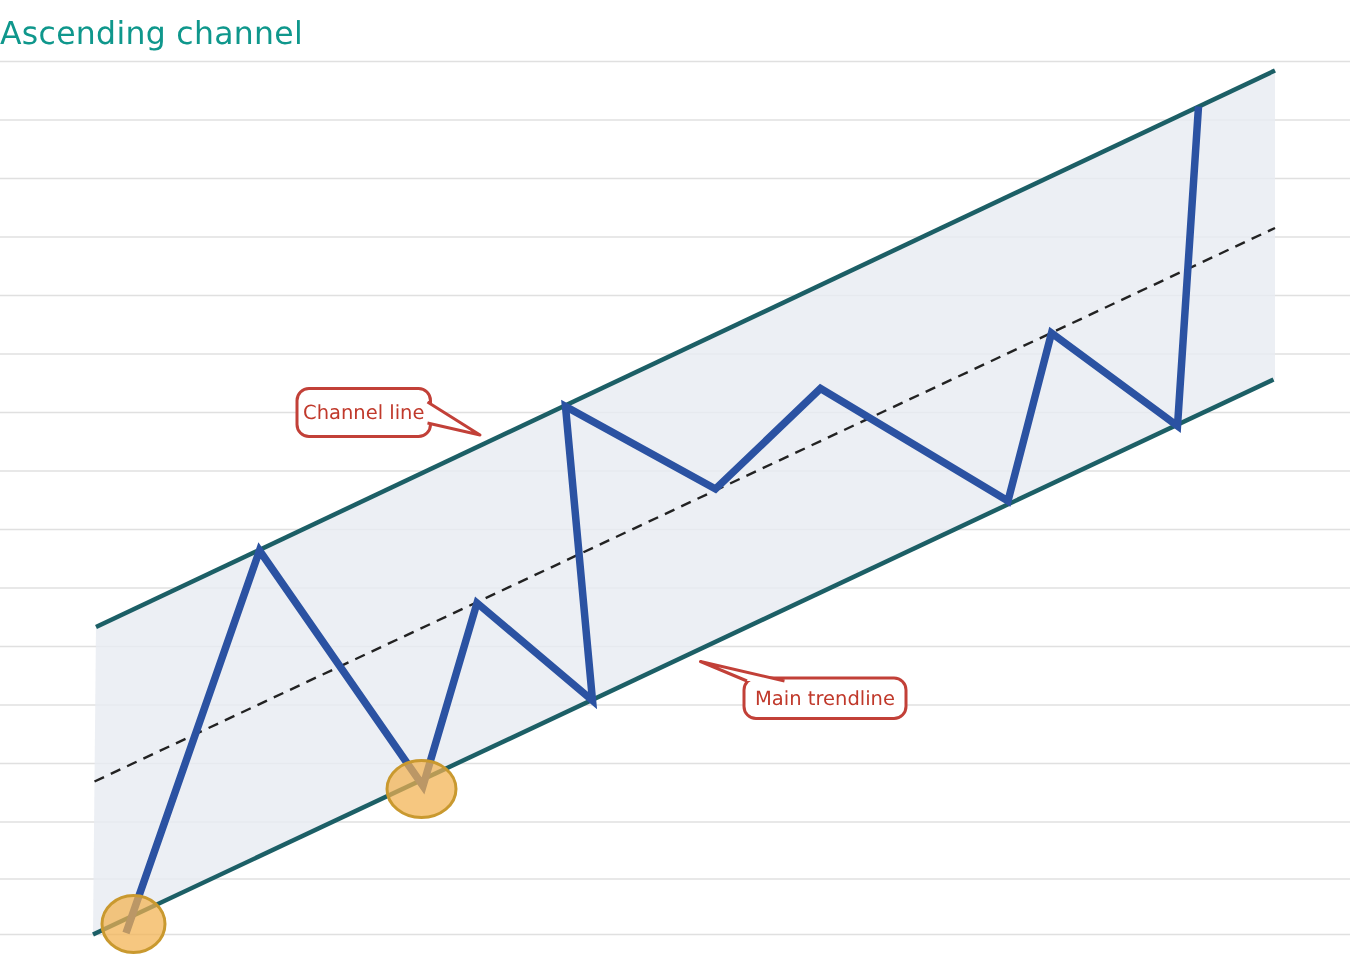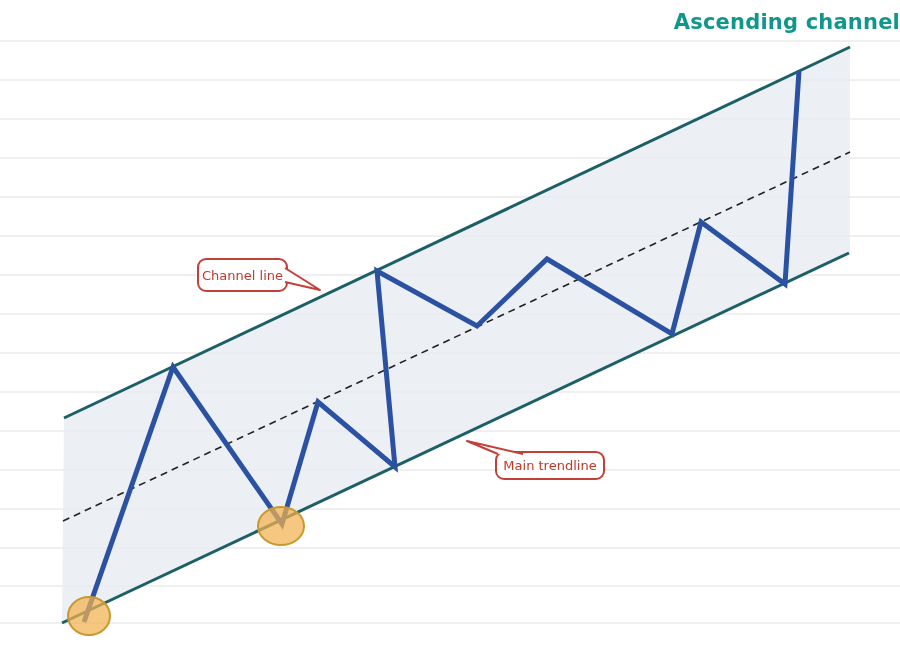--- a/index.html
+++ b/index.html
@@ -13,23 +13,23 @@
     width: 900px;
     height: 645px;
     background: #ffffff;
     overflow: hidden;
   }
   .chart-title {
     position: absolute;
     top: 10px;
     left: 0;
     width: 100%;
-    text-align: right;
+    text-align: left;
     font-size: 21px;
-    font-weight: bold;
+    font-weight: normal;
     letter-spacing: 0.2px;
     z-index: 2;
   }
   svg#chart-svg {
     position: absolute;
     top: 0;
     left: 0;
     z-index: 1;
   }
   .callout-text {

